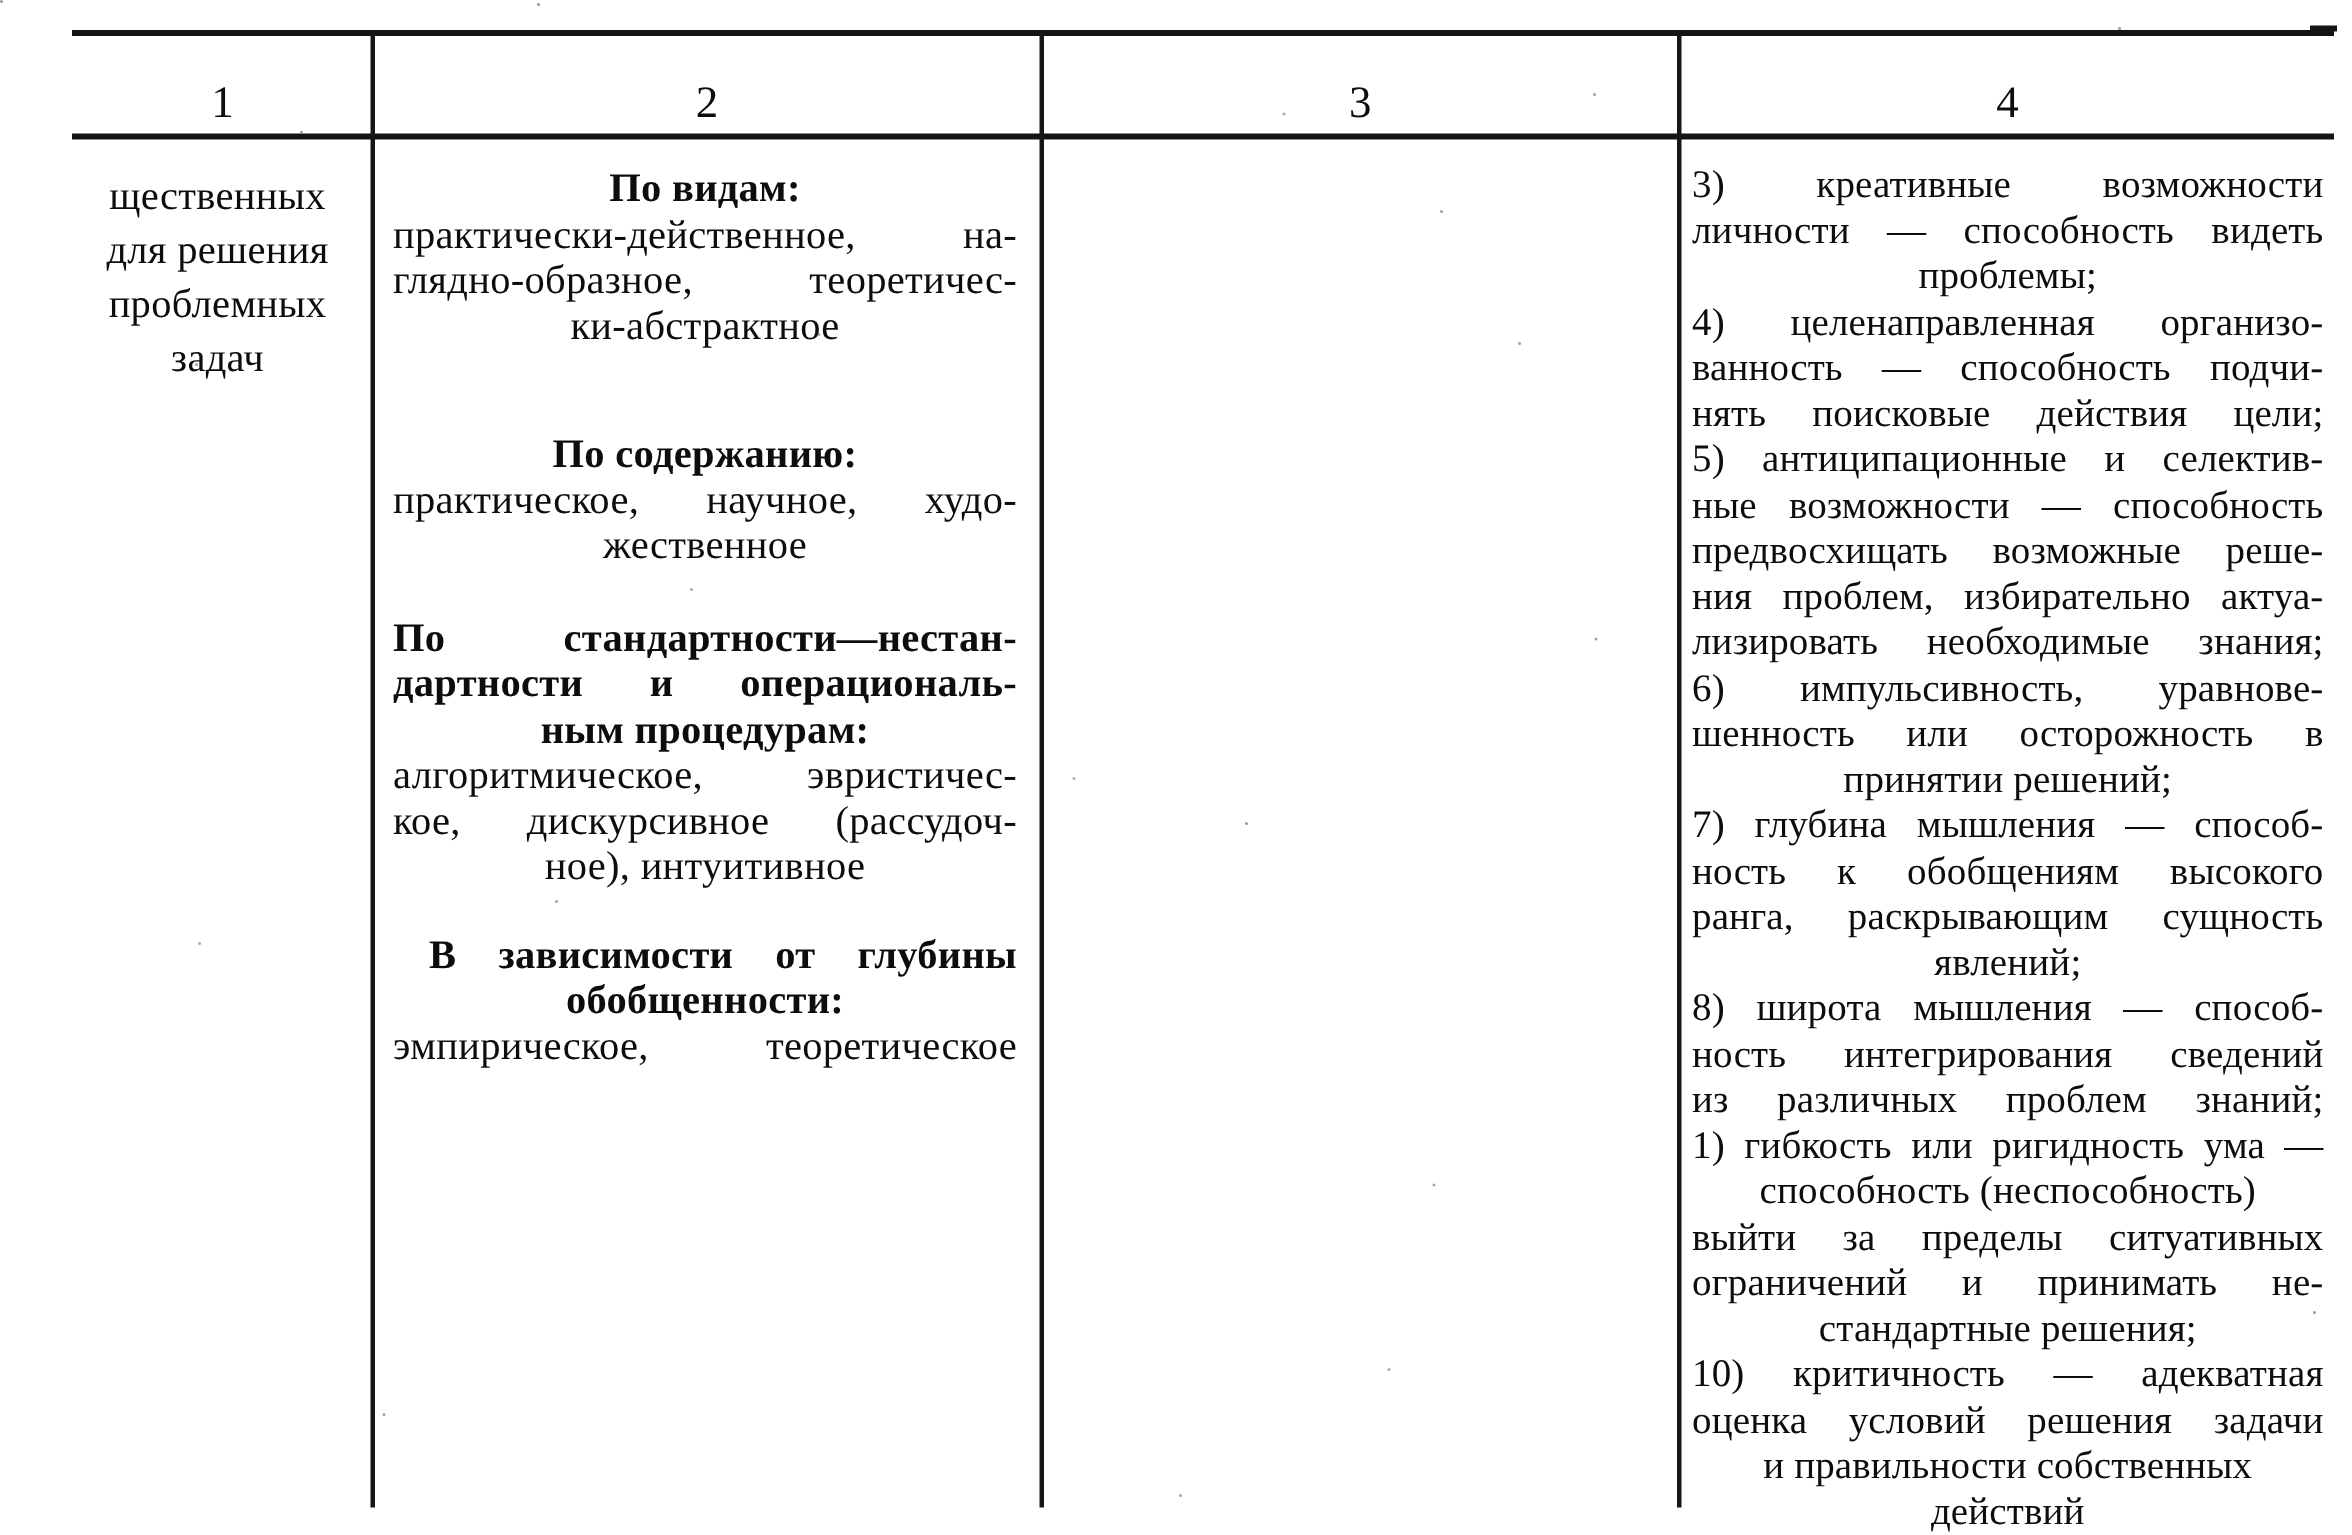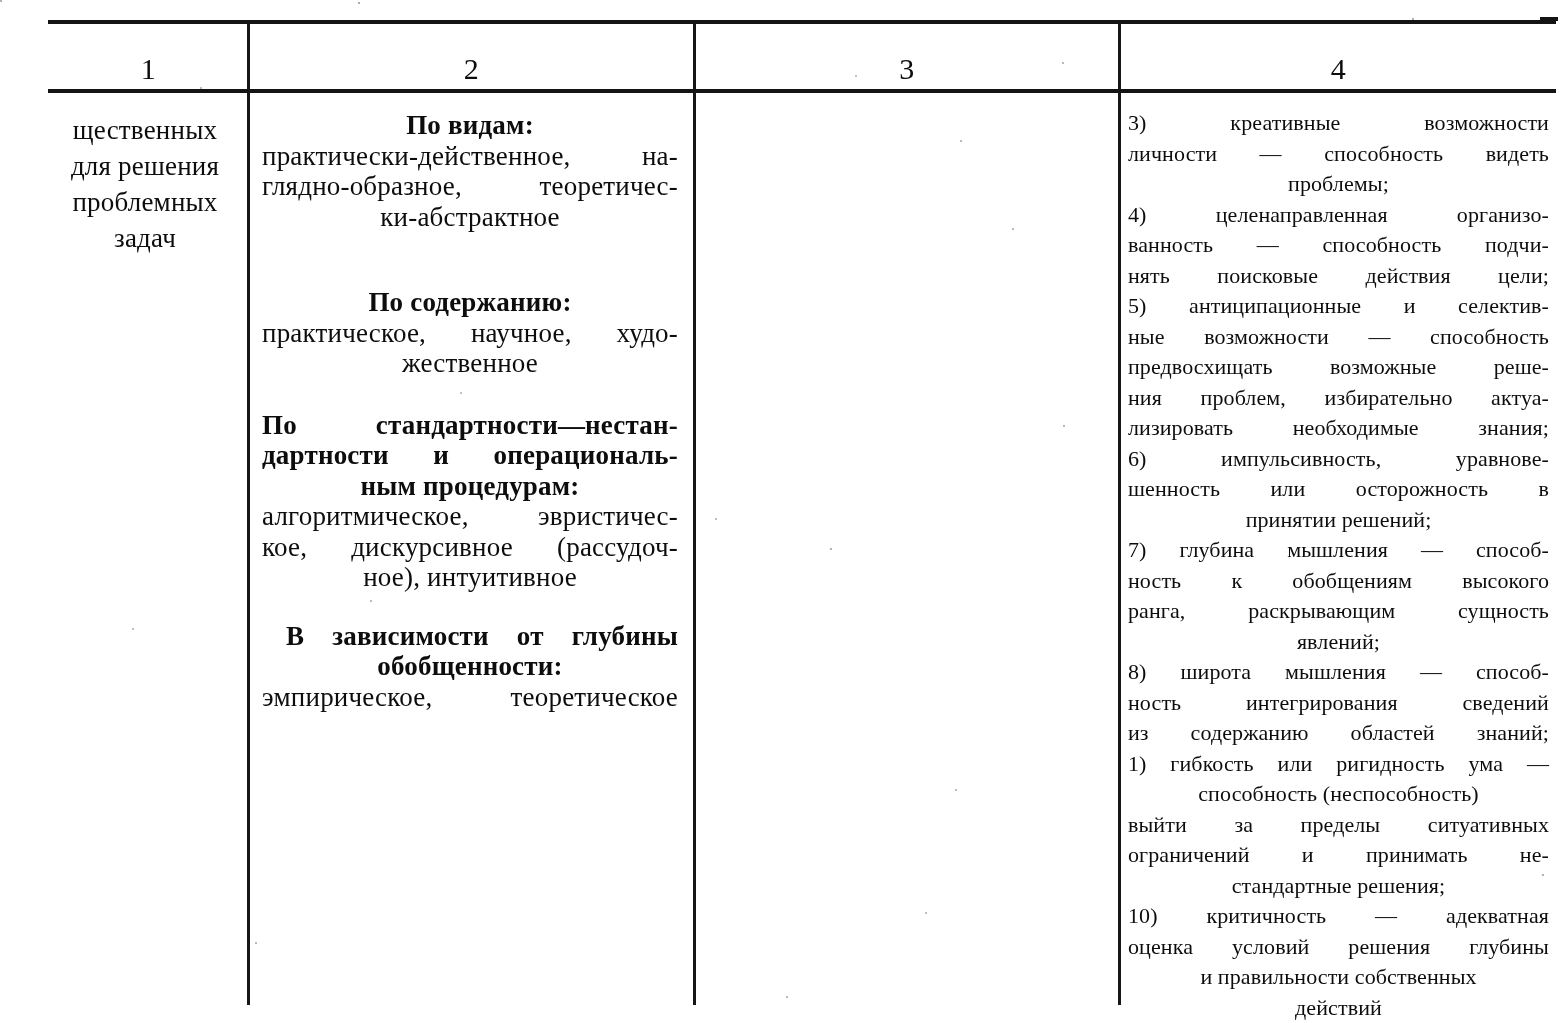--- a/index.html
+++ b/index.html
@@ -26,21 +26,21 @@
   }
   .h1 { left:50px;   width:197px; }
   .h2 { left:250px;  width:443px; }
   .h3 { left:696px;  width:422px; }
   .h4 { left:1121px; width:435px; }
 
   .cell { position:absolute; }
   .cell-1 { left:52px;   top:112px; width:186px; font-size:27px; line-height:36px; letter-spacing:.2px; }
   .cell-2 { left:262px;  top:110px; width:416px; font-size:27px; line-height:30.5px; letter-spacing:.2px; }
   .cell-3 { left:700px;  top:110px; width:414px; height:880px; }
-  .cell-4 { left:1128px; top:108px; width:421px; font-size:22px; line-height:30.5px; letter-spacing:.1px; }
+  .cell-4 { left:1128px; top:108px; width:421px; font-size:26px; line-height:30.5px; letter-spacing:.1px; }
 
   .ln { text-align:center; white-space:nowrap; }
   .j  { white-space:normal; text-align:justify; text-align-last:justify; }
   .b  { font-weight:bold; }
   .g1 { margin-top:55px; }
   .g2 { margin-top:31px; }
   .g3 { margin-top:28px;margin-left:24px; }
 
   
   .noise { position:absolute; left:0; top:0; width:2px; height:2px; background:#444; opacity:.55; border-radius:50%;
@@ -112,26 +112,26 @@
     <div class="ln j">лизировать необходимые знания;</div>
     <div class="ln j">6) импульсивность, уравнове-</div>
     <div class="ln j">шенность или осторожность в</div>
     <div class="ln">принятии решений;</div>
     <div class="ln j">7) глубина мышления — способ-</div>
     <div class="ln j">ность к обобщениям высокого</div>
     <div class="ln j">ранга, раскрывающим сущность</div>
     <div class="ln">явлений;</div>
     <div class="ln j">8) широта мышления — способ-</div>
     <div class="ln j">ность интегрирования сведений</div>
-    <div class="ln j">из содержанию областей знаний;</div>
+    <div class="ln j">из различных проблем знаний;</div>
     <div class="ln j">1) гибкость или ригидность ума —</div>
     <div class="ln">способность (неспособность)</div>
     <div class="ln j">выйти за пределы ситуативных</div>
     <div class="ln j">ограничений и принимать не-</div>
     <div class="ln">стандартные решения;</div>
     <div class="ln j">10) критичность — адекватная</div>
-    <div class="ln j">оценка условий решения глубины</div>
+    <div class="ln j">оценка условий решения задачи</div>
     <div class="ln">и правильности собственных</div>
     <div class="ln">действий</div>
   </div>
 
   <div class="noise"></div>
 </div>
 
 </body></html>

